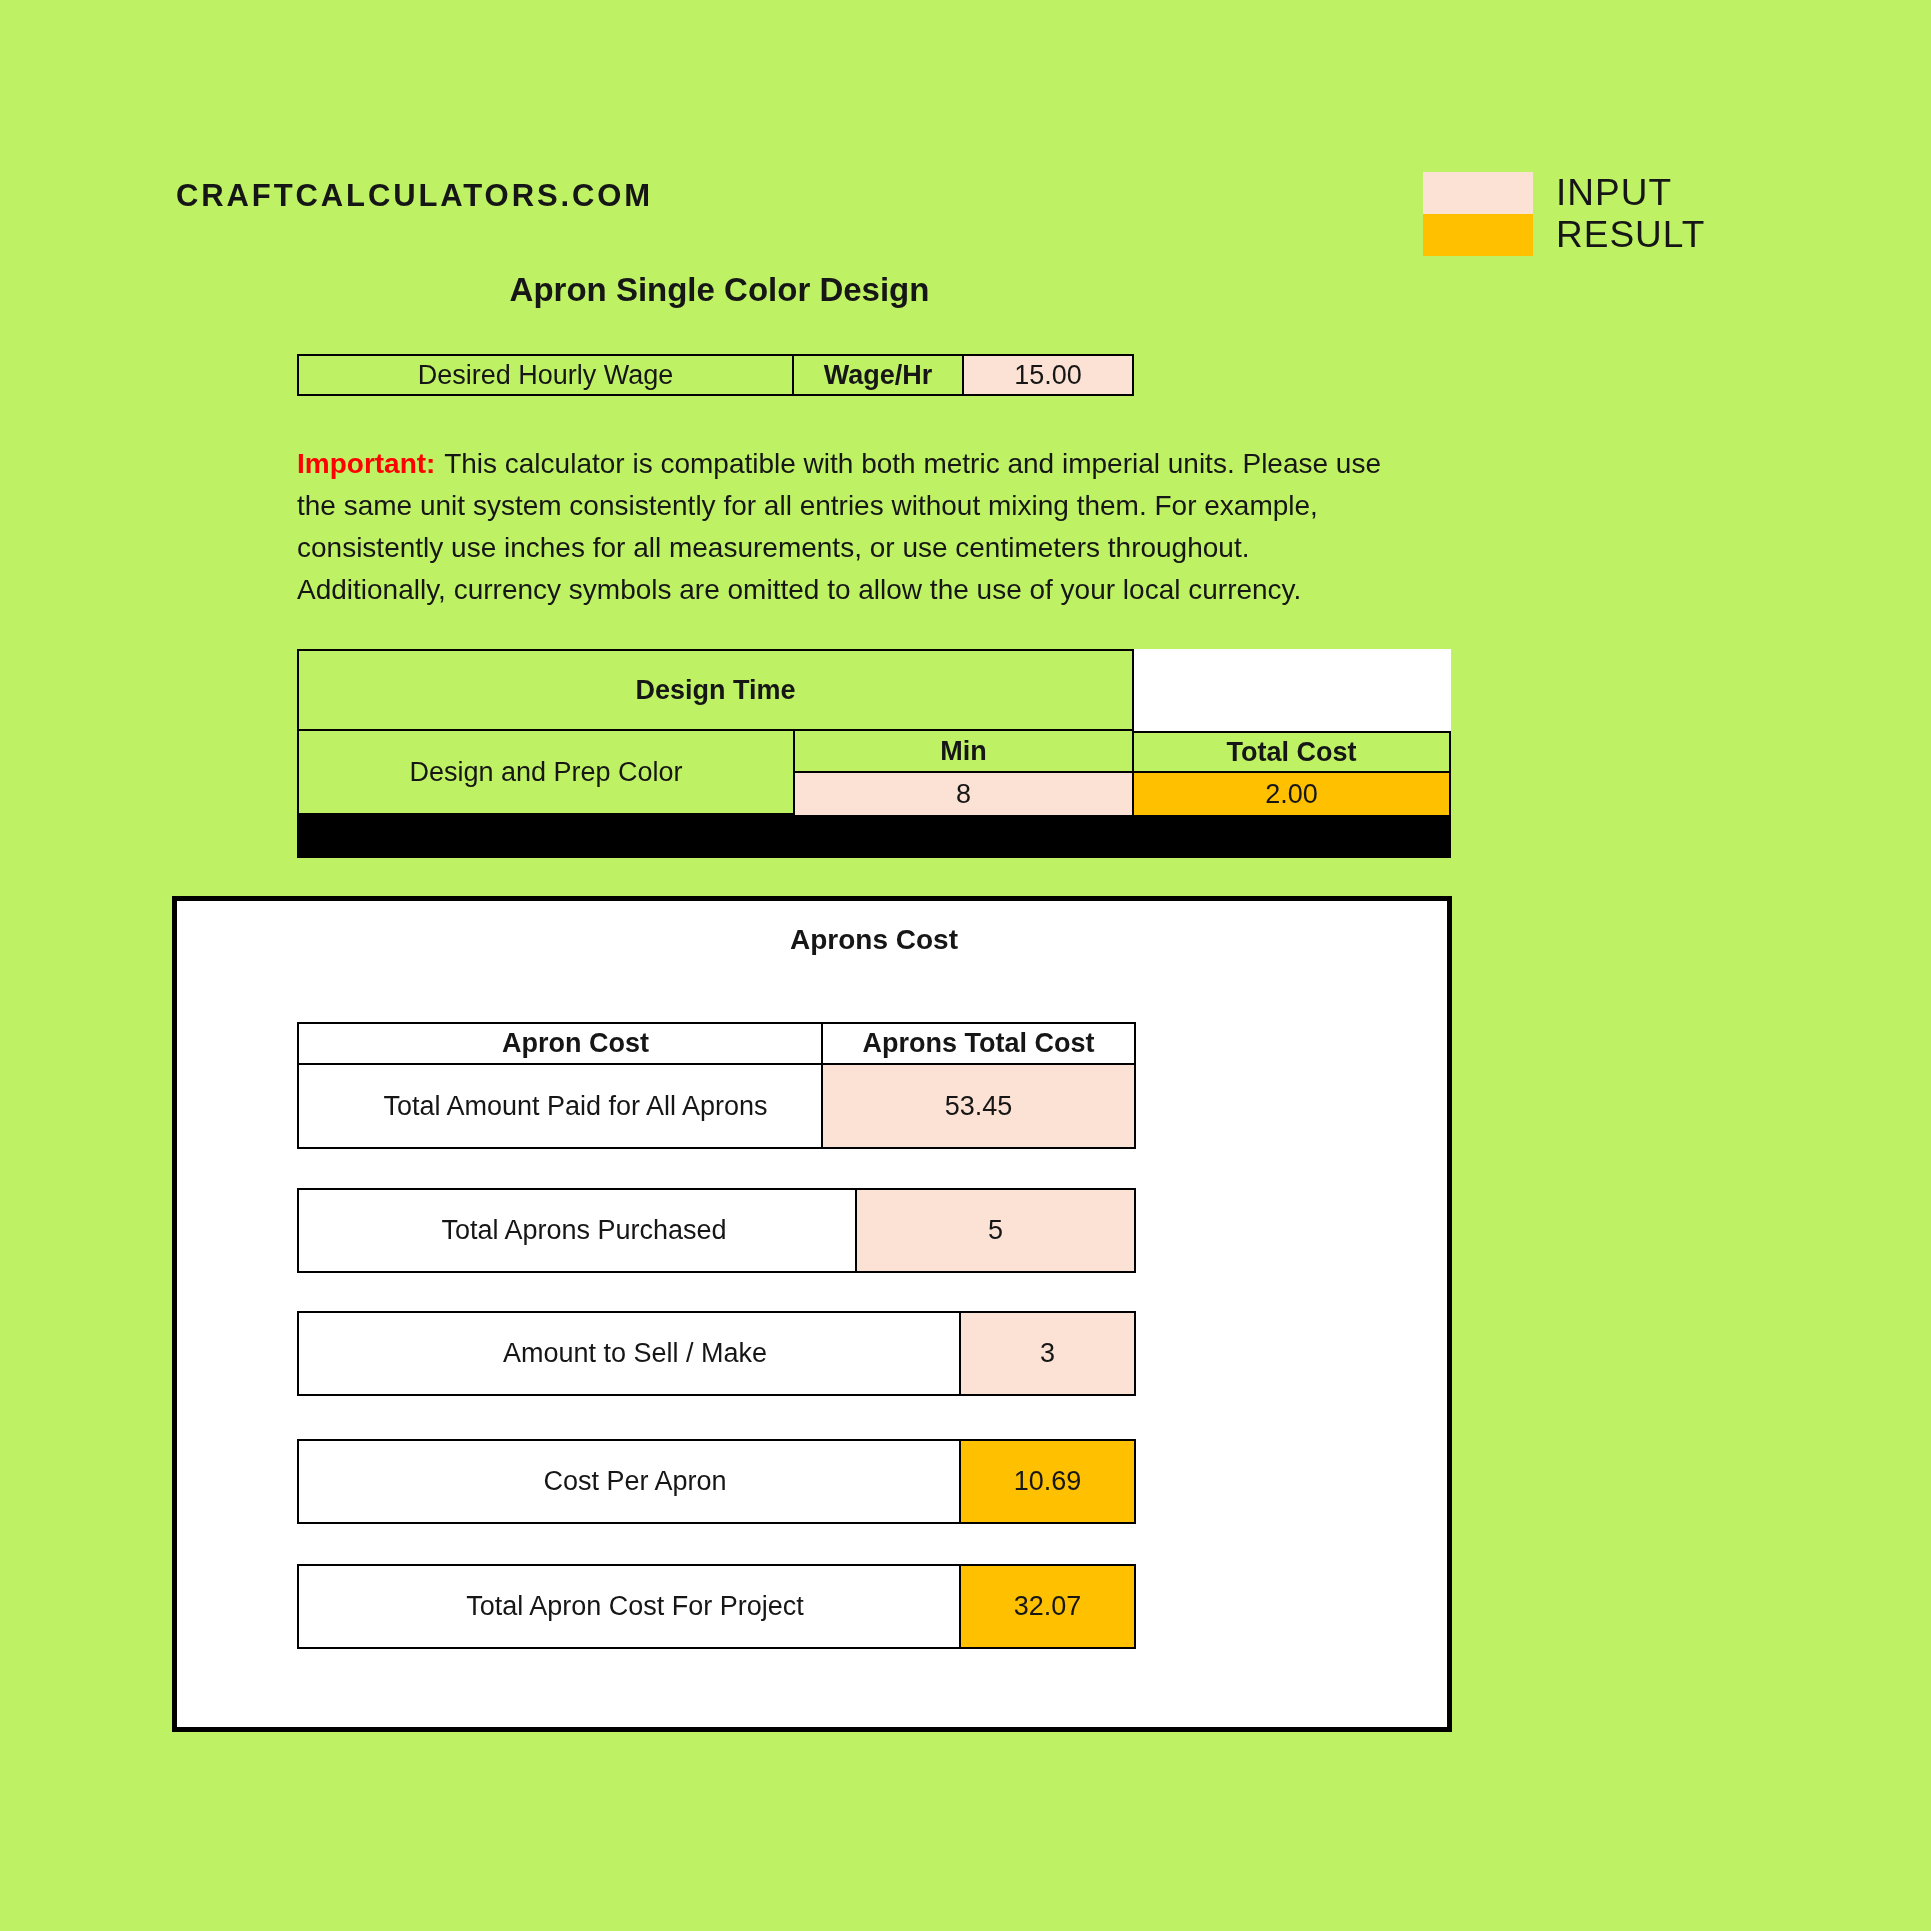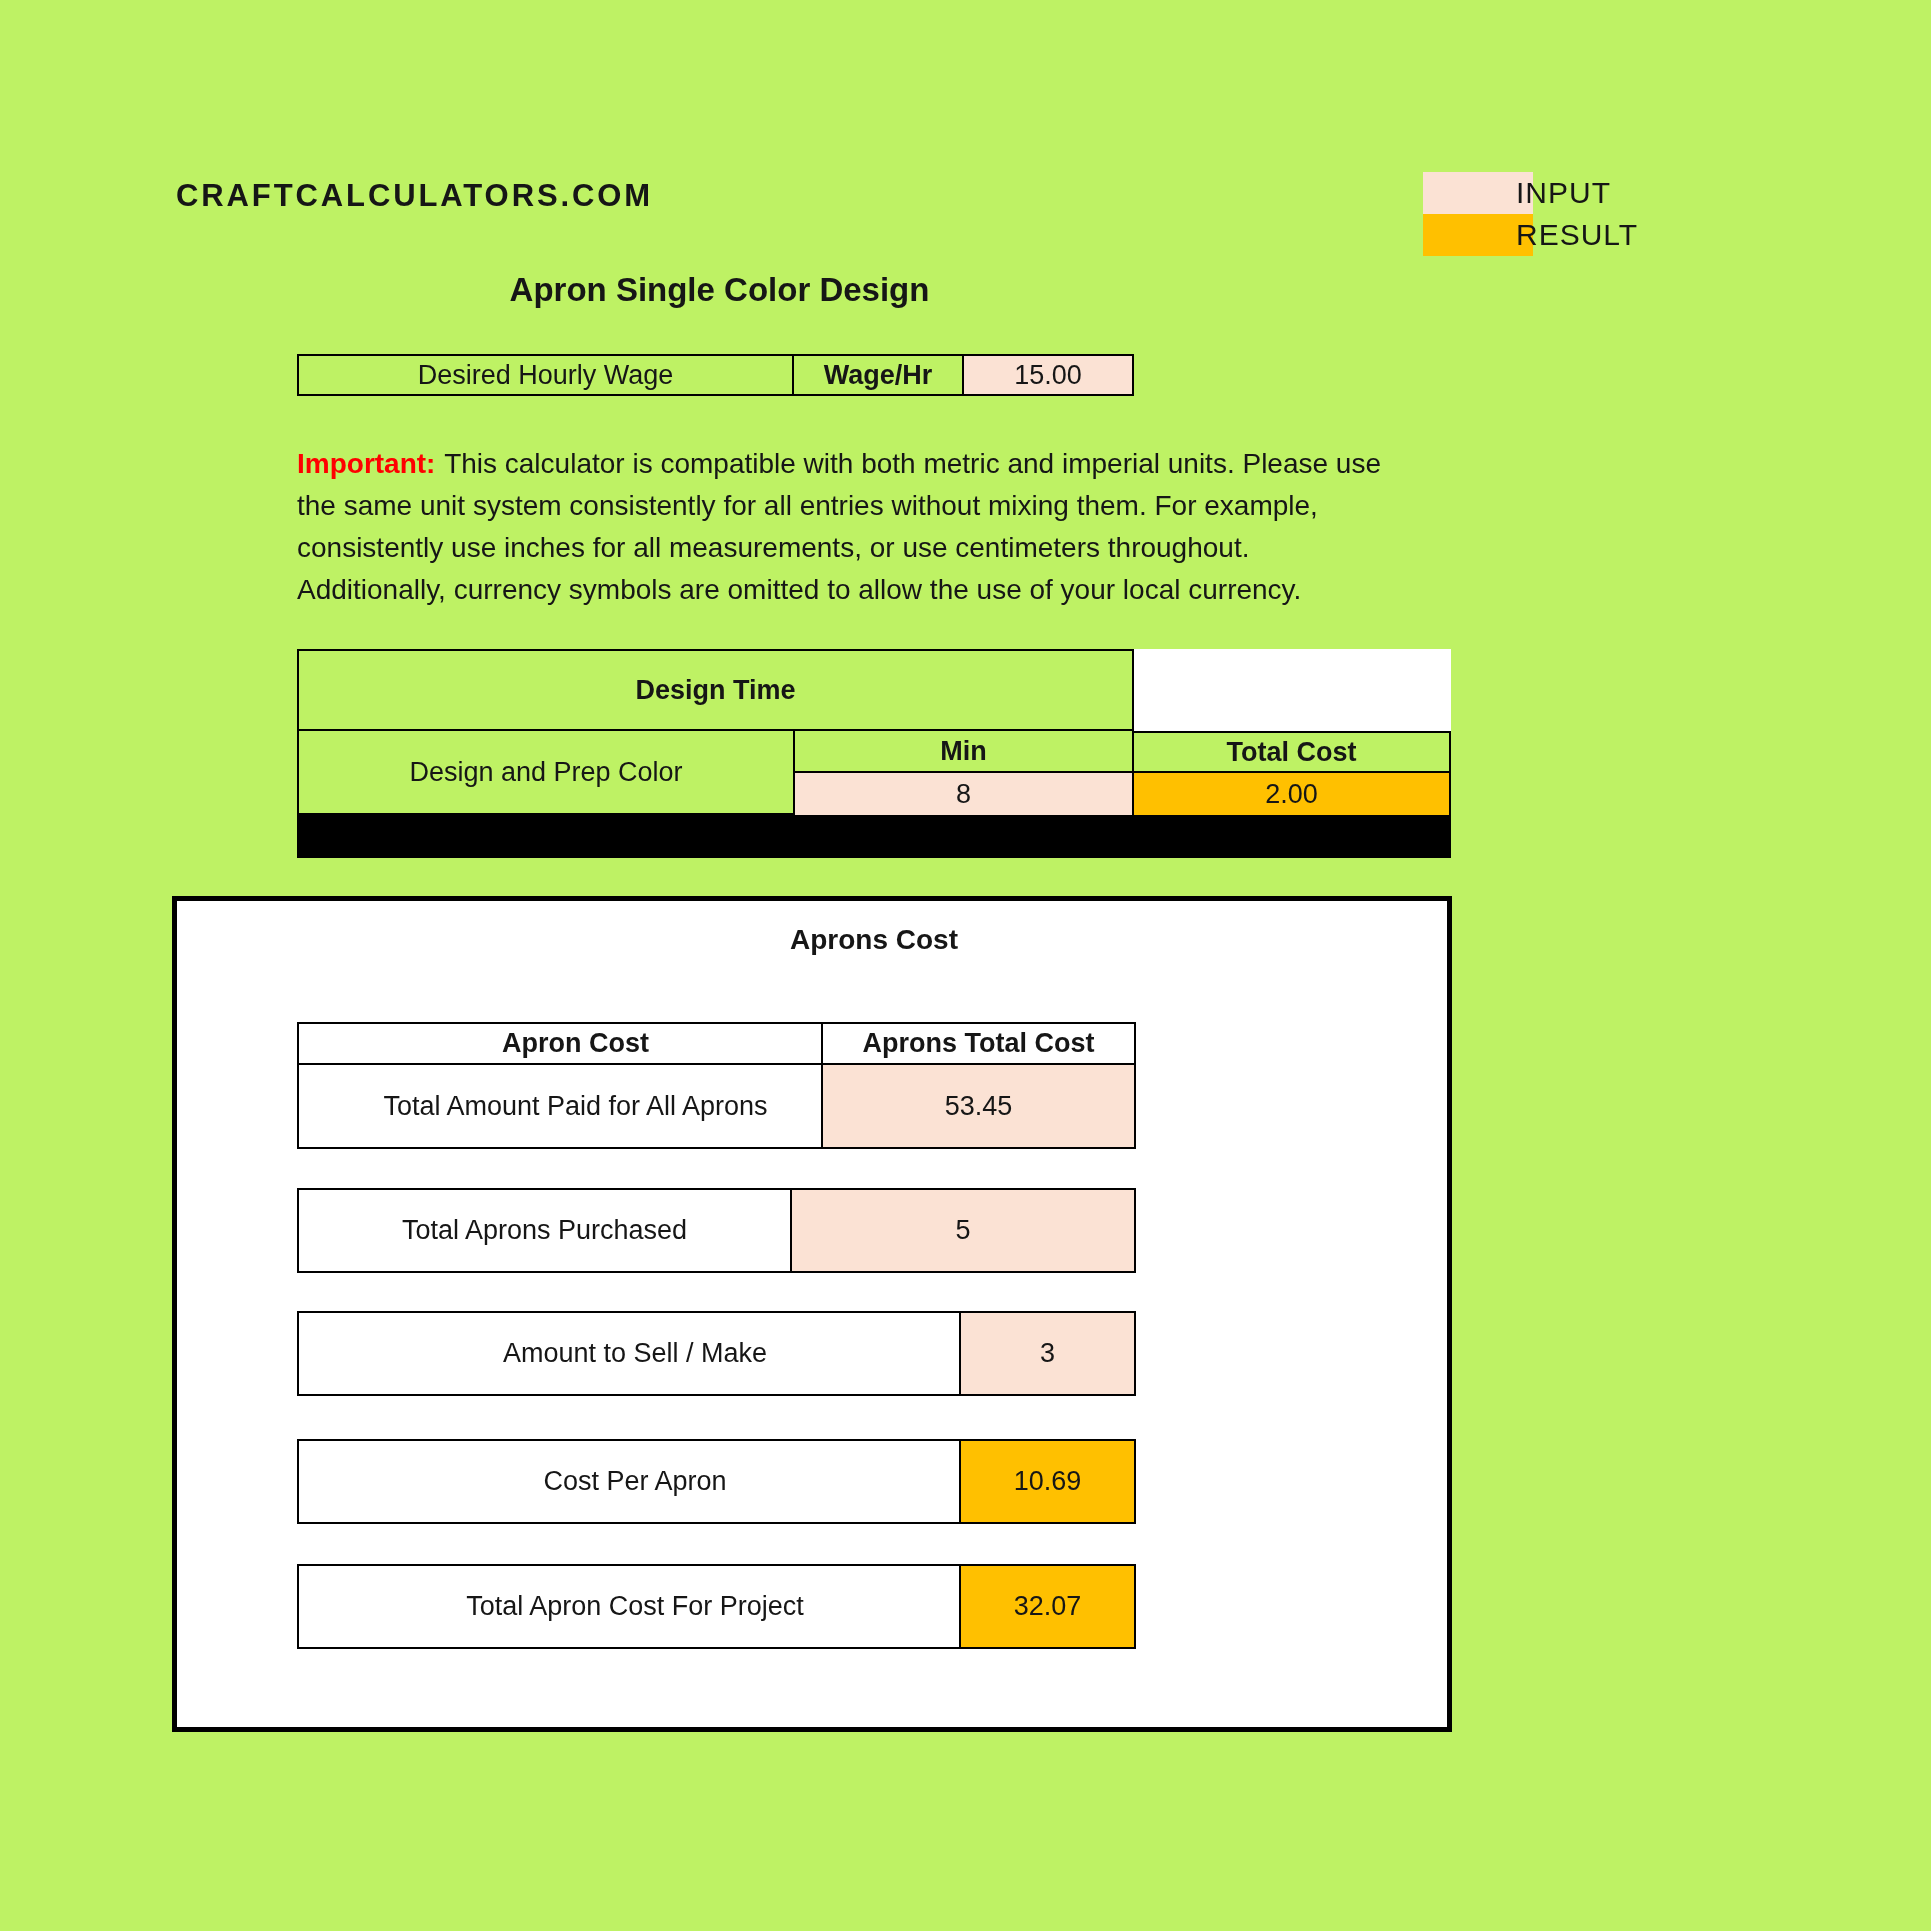--- a/index.html
+++ b/index.html
@@ -17,22 +17,22 @@
   .abs{position:absolute;}
   .cell{display:flex;align-items:center;justify-content:center;
         font-size:27px;box-sizing:border-box;text-align:center;}
   .bold{font-weight:700;}
 
   
   .logo{left:176px;top:178px;font-size:31px;font-weight:700;letter-spacing:2.9px;}
   .sw{width:110px;height:42px;left:1423px;}
   .sw-input{top:172px;background:var(--pink);}
   .sw-result{top:214px;background:var(--orange);}
-  .legend-label{left:1516px;height:42px;display:flex;align-items:center;
-                font-size:30px;letter-spacing:1px;}
+  .legend-label{left:1556px;height:42px;display:flex;align-items:center;
+                font-size:37px;letter-spacing:1px;}
   .legend-label.input{top:172px;}
   .legend-label.result{top:214px;}
 
   
   .page-title{left:290px;top:271px;width:859px;text-align:center;
               font-size:33px;font-weight:600;}
 
   
   .wage-table{left:297px;top:354px;width:837px;height:42px;
               border:2.9px solid #000;box-sizing:border-box;display:flex;}
@@ -78,21 +78,21 @@
   .ac-right{flex:1;}
   .fill-pink{background:var(--pink);}
   .fill-orange{background:var(--orange);}
 
   .mini-table{left:297px;width:839px;height:85px;border:2.9px solid #000;
               box-sizing:border-box;display:flex;}
   .mt-purchased{top:1188px;}
   .mt-sell{top:1311px;}
   .mt-costper{top:1439px;}
   .mt-totalproj{top:1564px;}
-  .mt-label-wide{width:493px;border-right:2.9px solid #000;}
+  .mt-label-wide{width:544px;border-right:2.9px solid #000;margin-left:14px;}
   .mt-label-xwide{width:662px;border-right:2.9px solid #000;padding-left:12px;}
   .mt-value{flex:1;}
 </style>
 </head>
 <body>
 
 <div id="canvas">
 
   <div class="abs logo">CRAFTCALCULATORS.COM</div>
 

